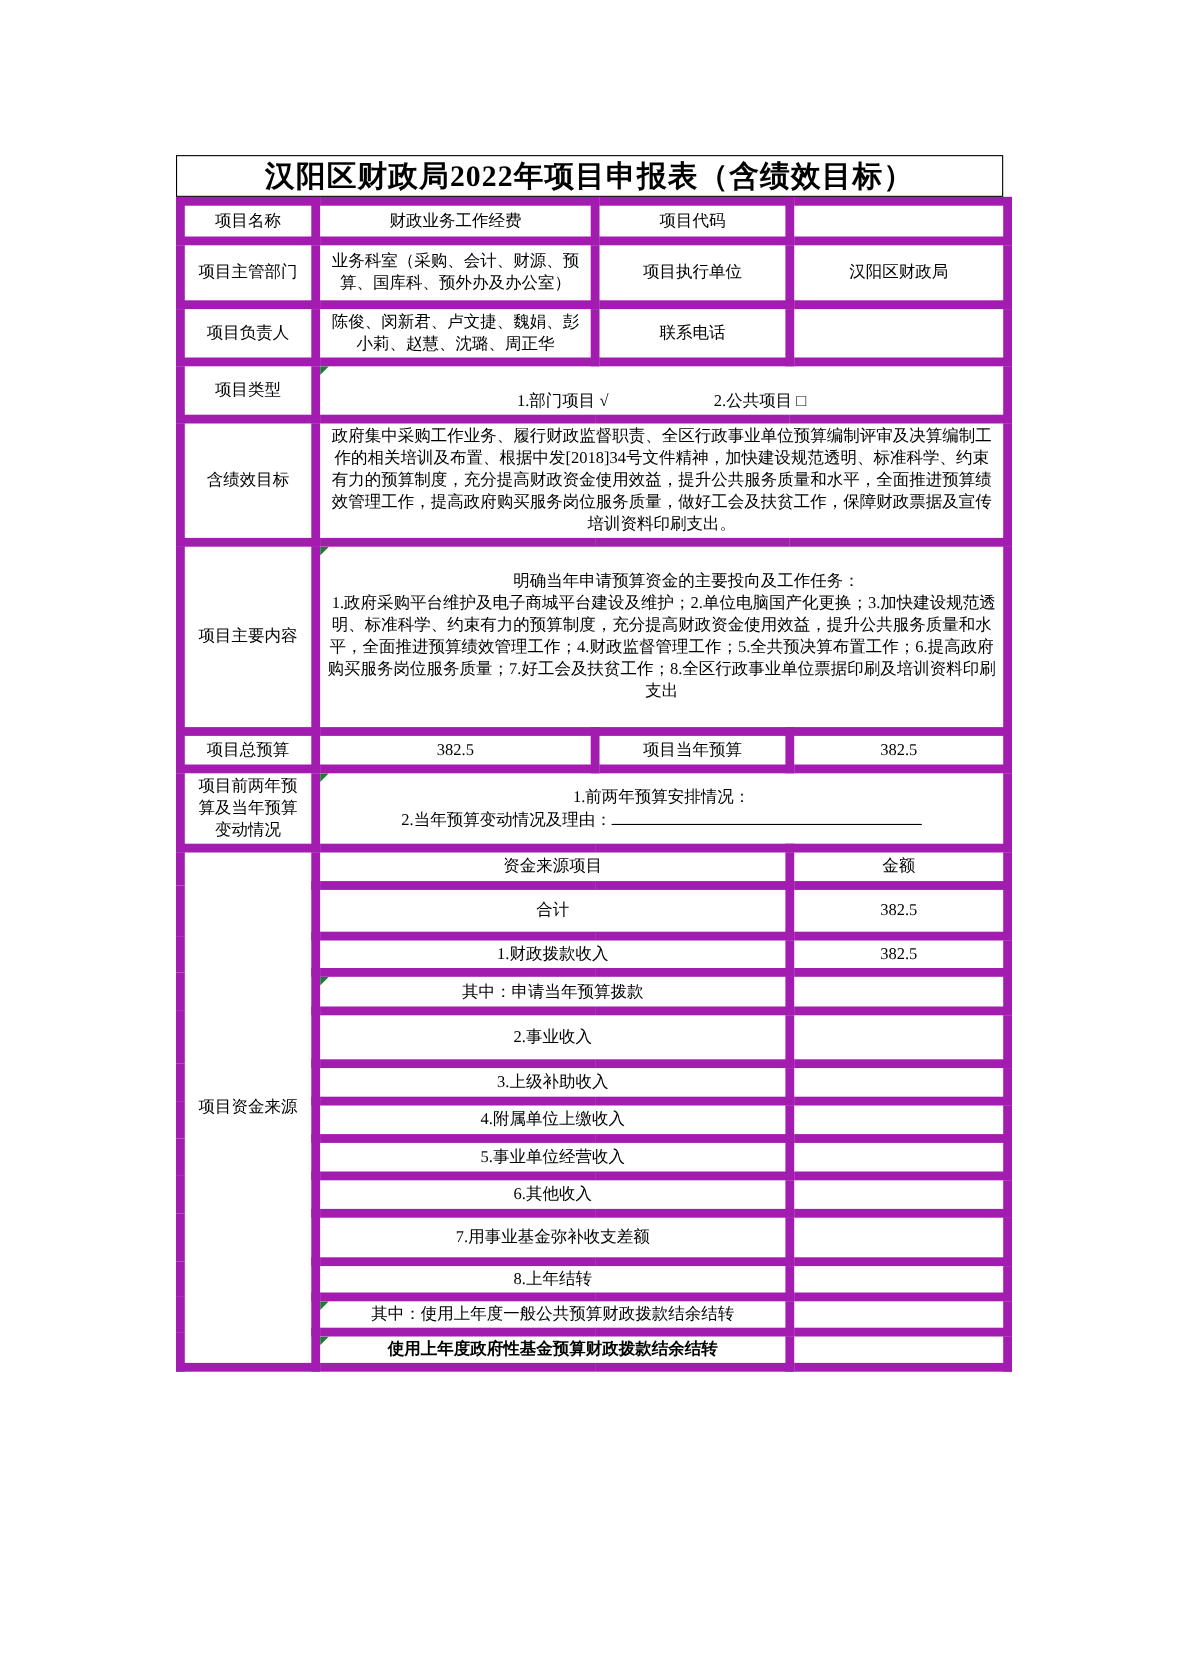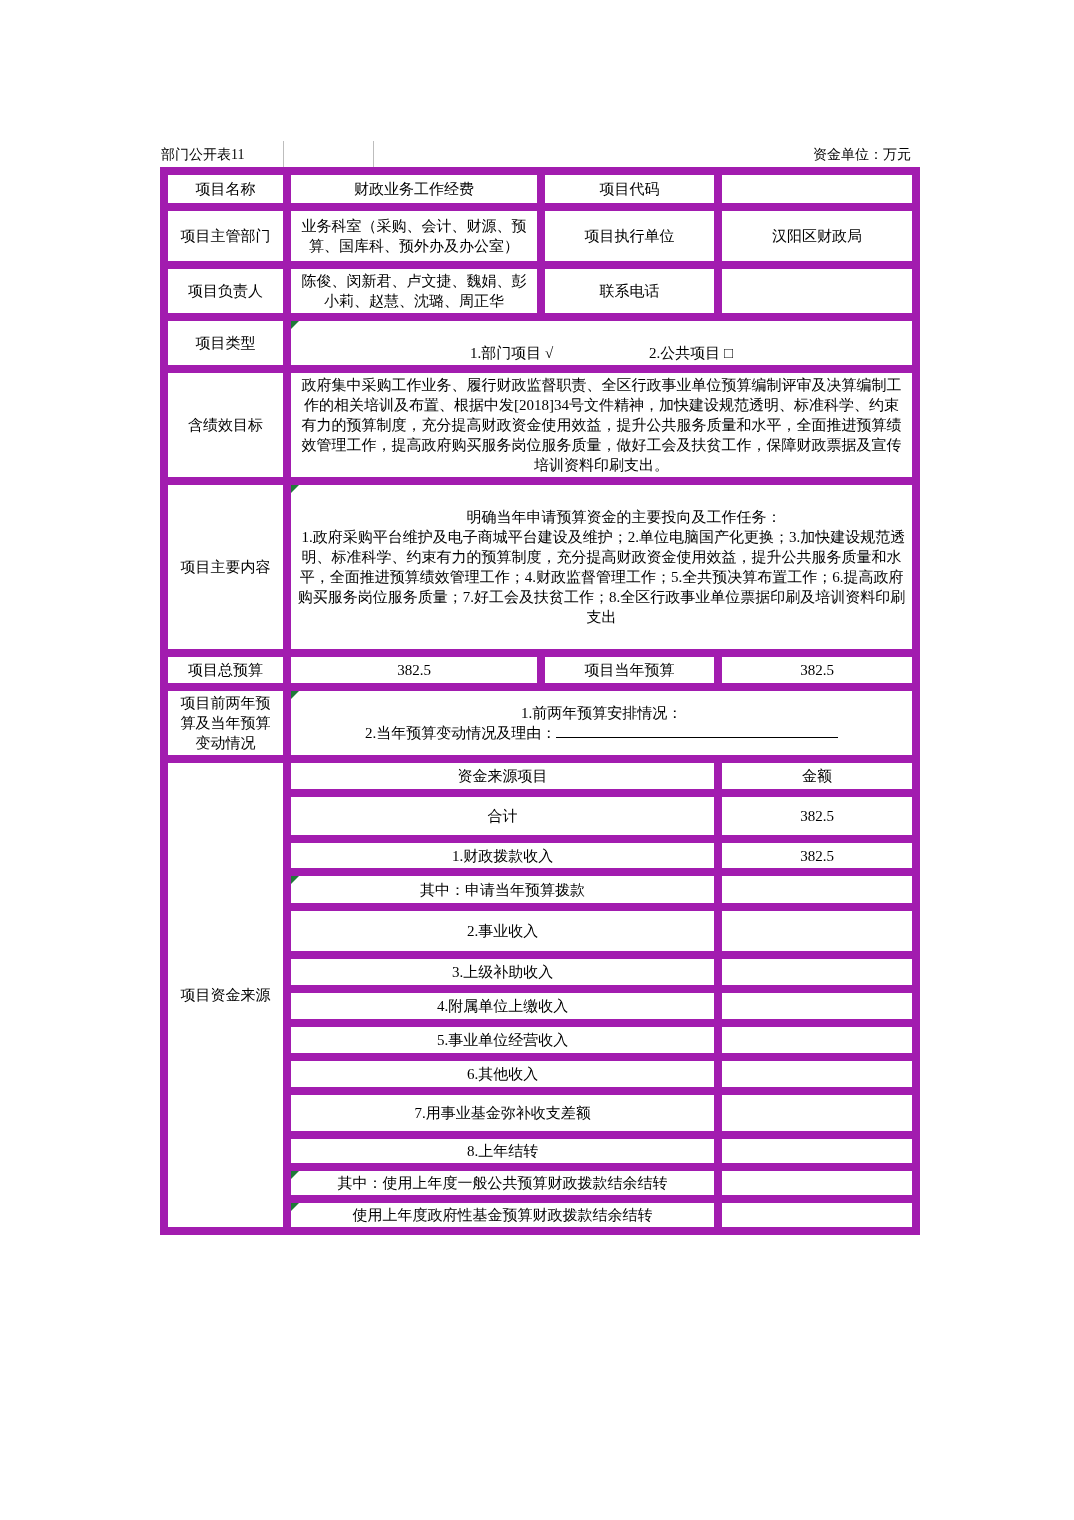--- a/index.html
+++ b/index.html
@@ -52,21 +52,21 @@
     vertical-align: middle;
     position: relative;
     overflow: hidden;
   }
   table.main { border-bottom: 3px solid #000; }
   td.lbl { text-align: center; }
   td.txt { text-align: left; text-align: justify; padding: 4px 8px; }
   td.prewrap { white-space: pre-wrap; }
   td.left { text-align: left; }
   td.indent1 { text-align: left; padding-left: 26px; }
-  td.indent2 { text-align: left; padding-left: 70px; }
+  td.indent2 { text-align: left; padding-left: 70px; font-weight: bold; }
 
   .tri {
     position: absolute; top: 0; left: 0; width: 0; height: 0;
     border-top: 8px solid var(--tri, #1f7a38);
     border-right: 8px solid transparent;
   }
 
   .type-opt { display: inline-block; margin-top: 20px; }
   .type-opt.second { margin-left: 92px; }
 
@@ -85,27 +85,22 @@
     text-align: center;
     font-size: 17px;
   }
 </style>
 </head>
 <body>
 
 <div class="page">
   <div class="doc">
 
-
-    <div class="info-row">
-      <span class="vline v1"></span>
-      <span class="vline v2"></span>
-      <span>部门公开表11</span>
-      <span>资金单位：万元</span>
-    </div>
+    <div class="title-cell">汉阳区财政局2022年项目申报表（含绩效目标）</div>
+
 
     <table class="main">
       <colgroup>
         <col style="width:123px">
           <col style="width:254px">
           <col style="width:177px">
           <col style="width:198px">
       </colgroup>
 
       <tbody>

